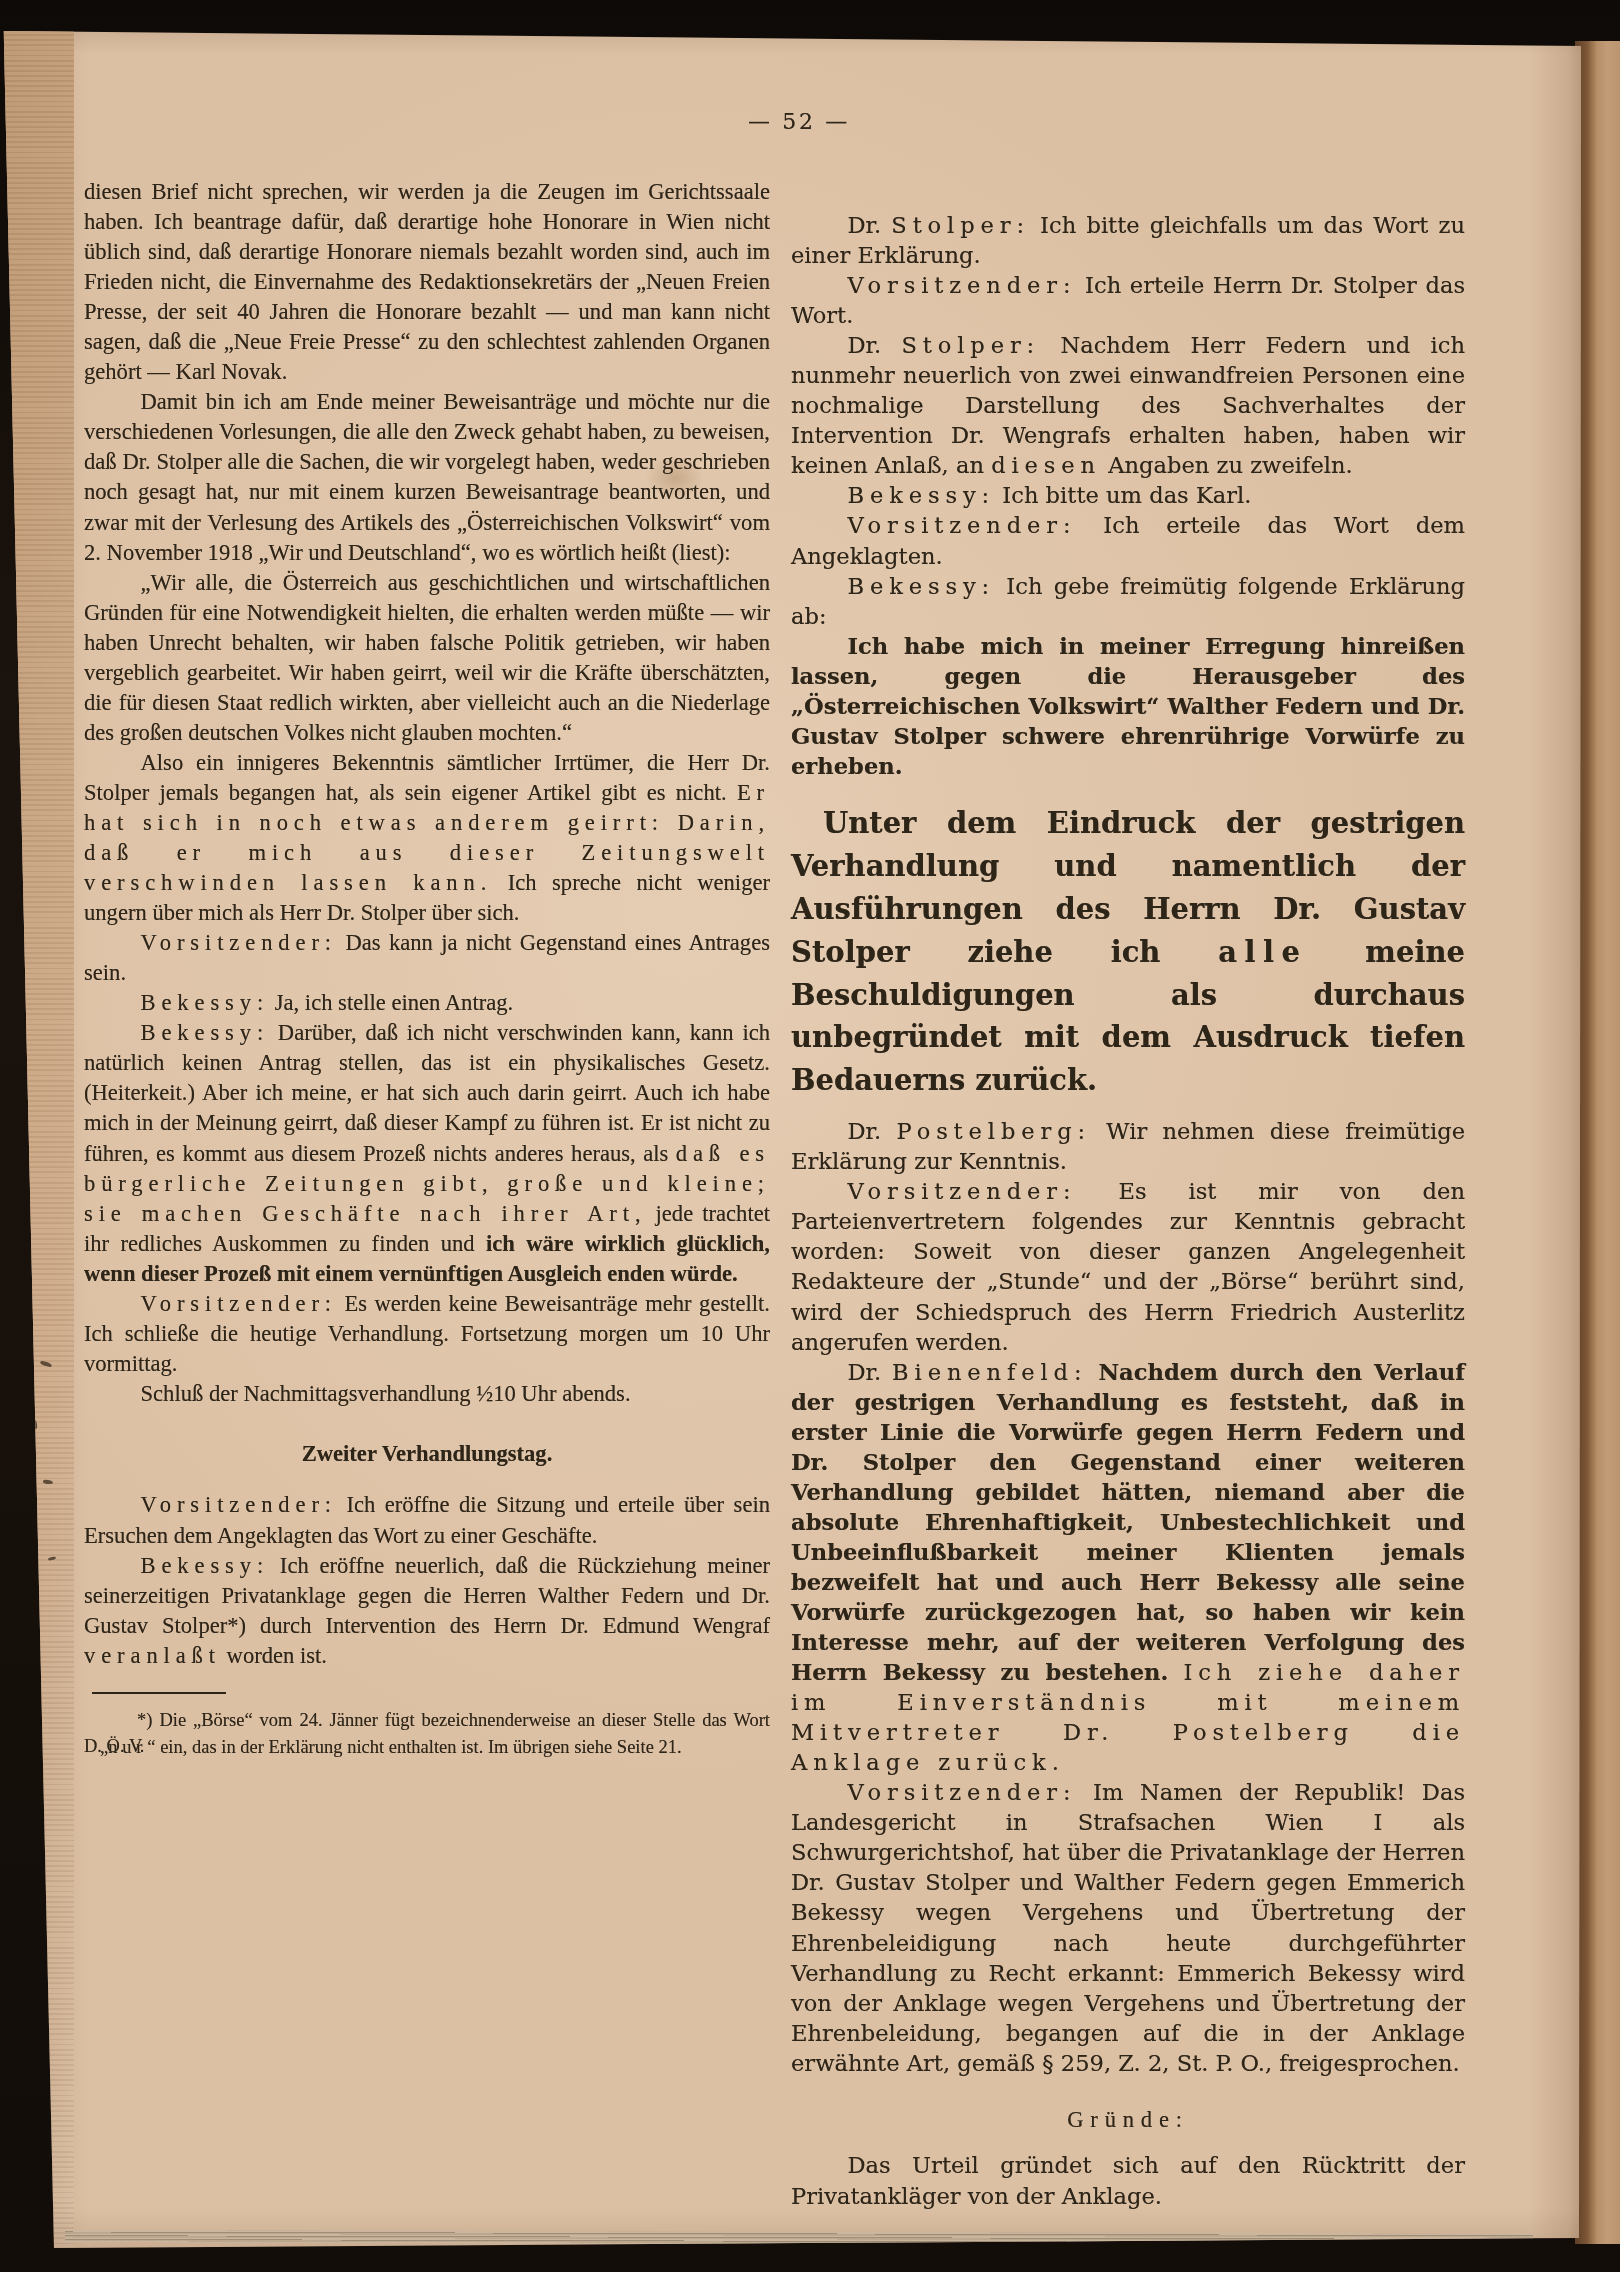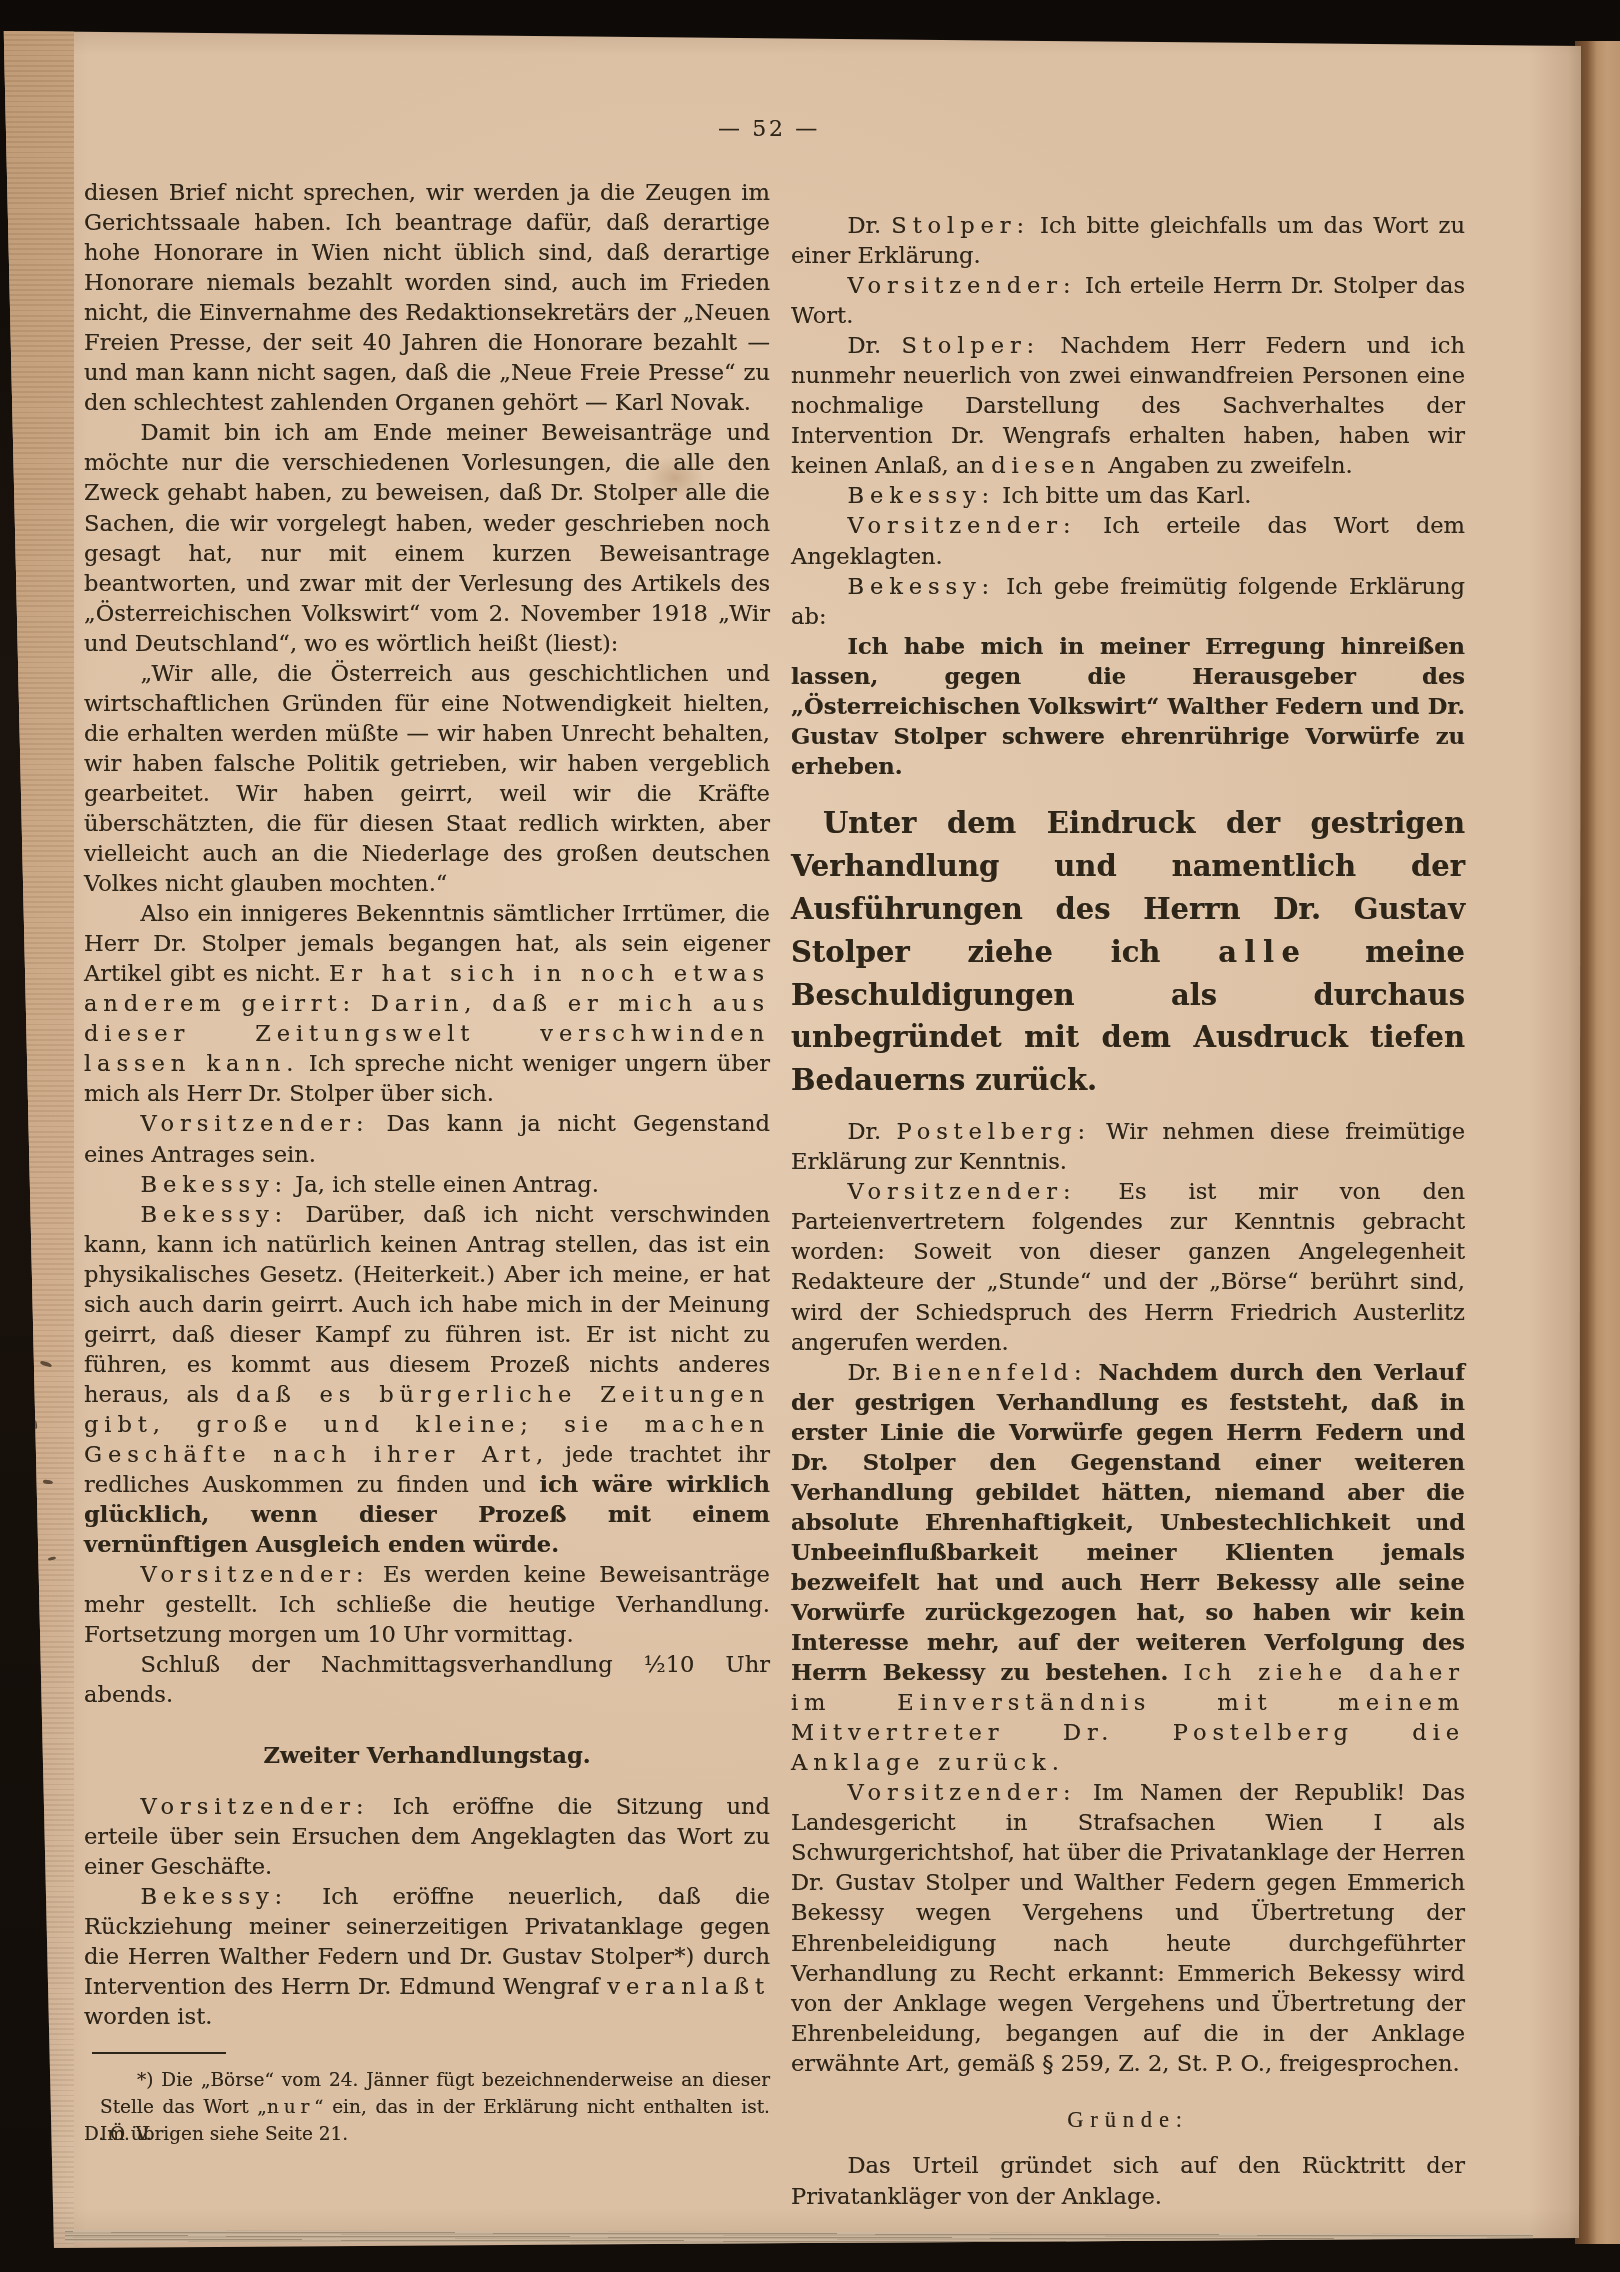--- a/index.html
+++ b/index.html
@@ -44,31 +44,31 @@
     background:radial-gradient(rgba(134,94,48,0.28),rgba(134,94,48,0) 70%);
   }
   .speck{position:absolute;background:#3a2c1e;border-radius:45% 55% 50% 50%;opacity:.75;}
   .speck.s1{left:40px;top:1362px;width:12px;height:4.2px;transform:rotate(18deg);}
   .speck.s2{left:33px;top:1420px;width:4.2px;height:9.2px;transform:rotate(-8deg);}
   .speck.s3{left:43px;top:1480px;width:10.2px;height:3.7px;transform:rotate(6deg);}
   .speck.s4{left:29px;top:1537px;width:4.6px;height:7.4px;transform:rotate(24deg);}
   .speck.s5{left:48px;top:1557px;width:8.3px;height:3.2px;transform:rotate(-14deg);}
 
   .page-number{
-    position:absolute;left:718px;top:116px;width:162px;
-    font-size:22px;letter-spacing:0.12em;color:#2e2519;
+    position:absolute;left:718px;top:109px;width:162px;
+    text-align:center;font-size:22px;letter-spacing:0.12em;color:#2e2519;
     text-shadow:0 0 0.6px rgba(47,37,26,0.5);
   }
 
   .col{
     position:absolute;color:#2e2519;font-size:22.6px;line-height:1.33;
     text-align:justify;hyphens:auto;-webkit-hyphens:auto;
     text-shadow:0 0 0.6px rgba(47,37,26,0.5);
   }
-  .col-left{left:84px;top:177px;width:686px;}
+  .col-left{left:84px;top:177px;width:686px;font-family:Liberation Serif, serif;}
   .col-right{left:791px;top:210px;width:674px;}
 
   .col p{margin:0;text-indent:2.5em;}
   .col p.ni{text-indent:0;}
   .col span.sp{letter-spacing:0.26em;}
   .col span.b{font-weight:700;}
   .col p.display{
     font-weight:700;font-size:29px;line-height:1.48;text-indent:1.1em;
     margin:21px 0 14px;
   }

